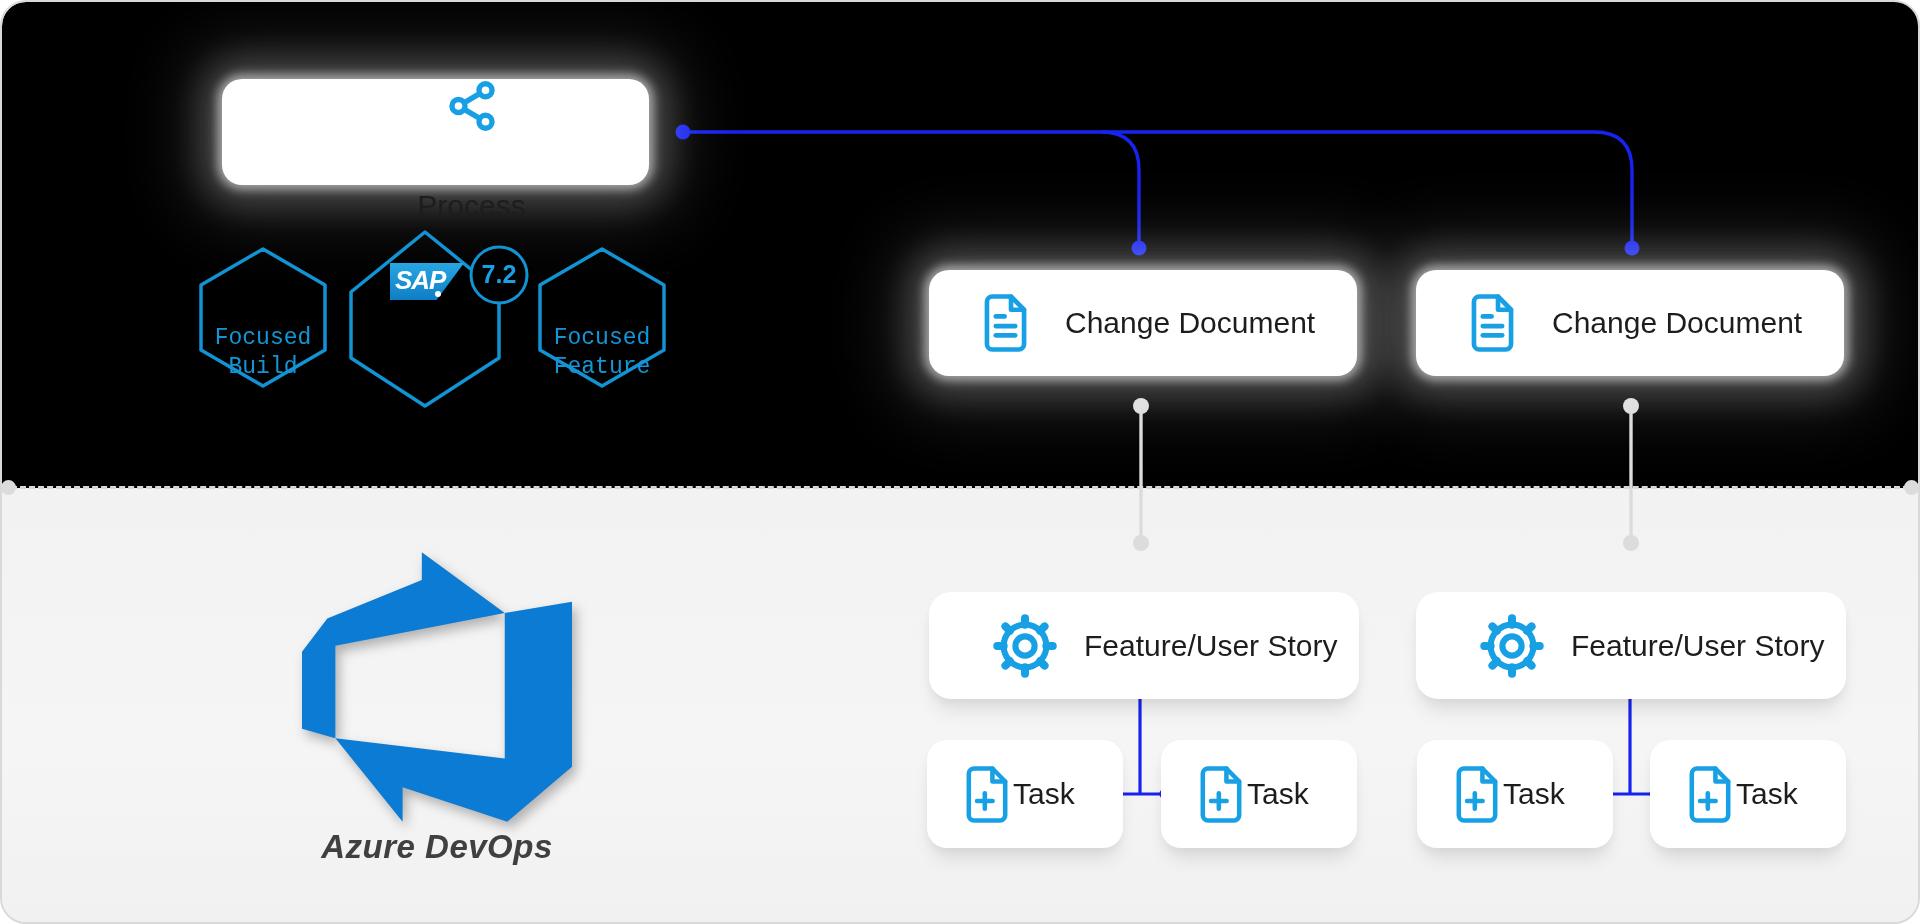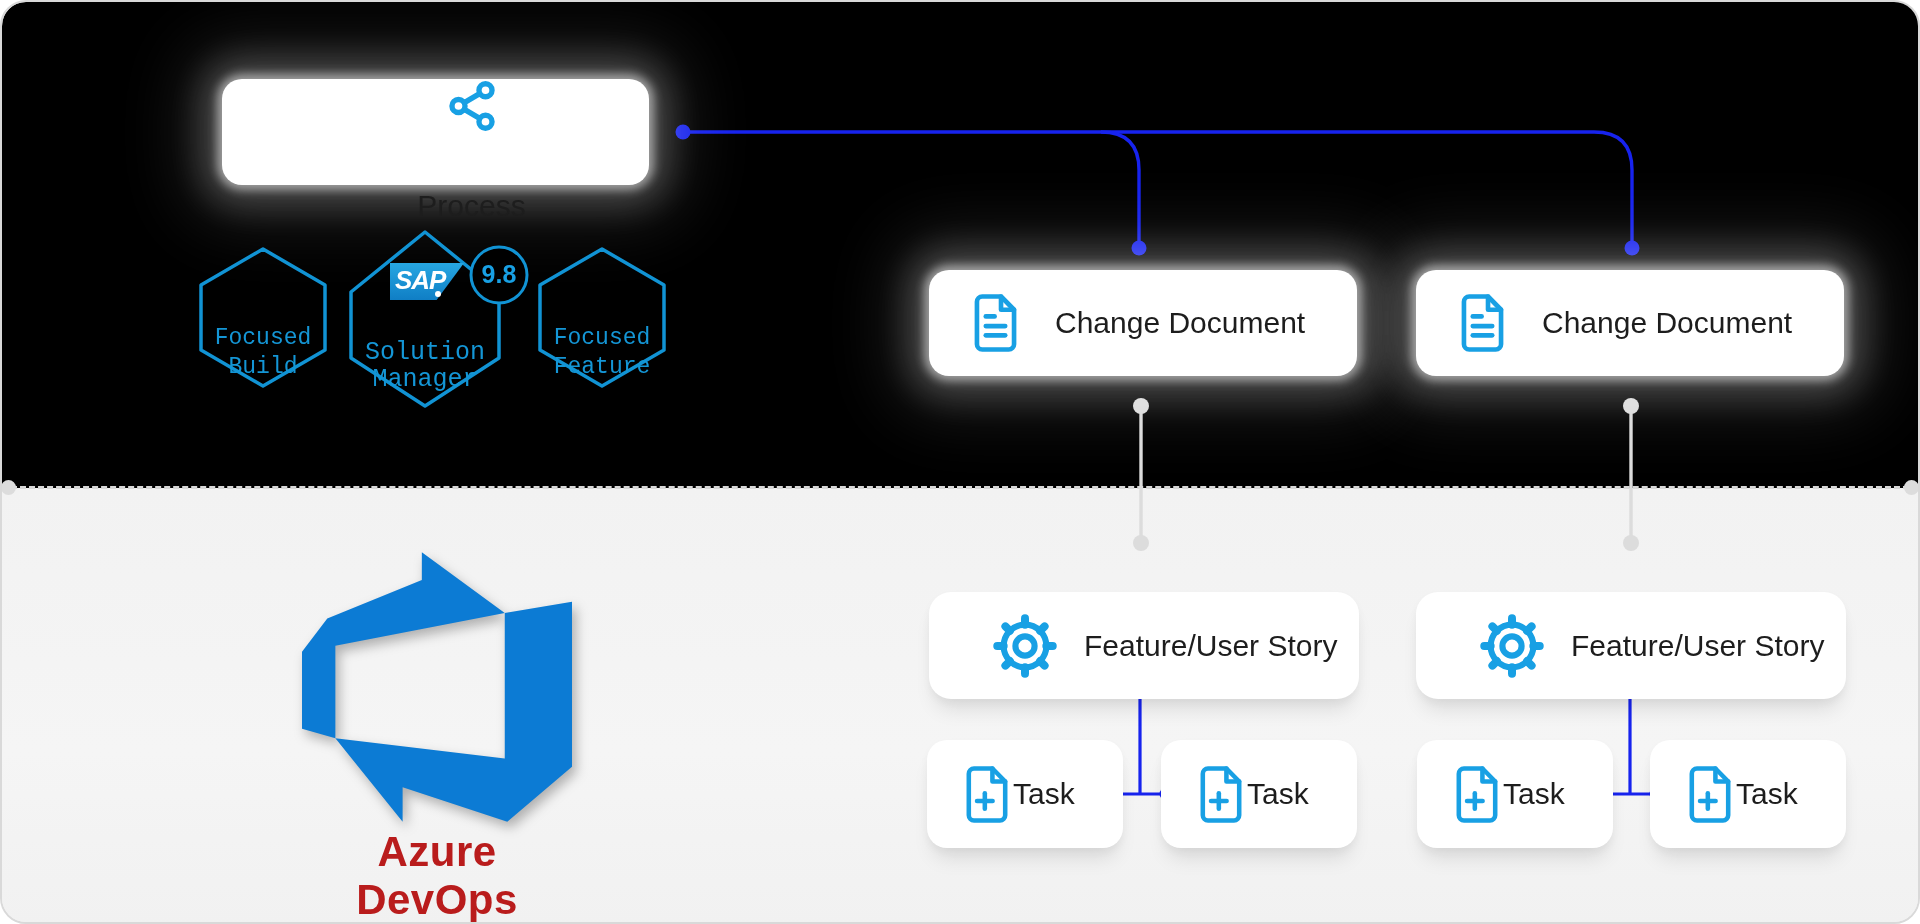--- a/index.html
+++ b/index.html
@@ -38,21 +38,21 @@
   .glow {
     box-shadow: 0 0 10px 5px rgba(255,255,255,.50),
                 0 0 34px 20px rgba(255,255,255,.22),
                 0 0 64px 42px rgba(255,255,255,.10);
   }
   .soft {
     box-shadow: 0 16px 20px -6px rgba(0,0,0,.10), 0 4px 8px rgba(0,0,0,.04);
   }
 
   .process-card { left:220px; top:77px; width:427px; height:106px; padding-left:72px; gap:56px;flex-direction:column; }
-  .changedoc-card { top:268px; width:428px; height:106px; padding-left:40px; gap:33px; }
+  .changedoc-card { top:268px; width:428px; height:106px; padding-left:50px; gap:33px; }
   .changedoc-card.c1 { left:927px; }
   .changedoc-card.c2 { left:1414px; }
   .feature-card { top:590px; width:430px; height:107px; padding-left:64px; gap:27px; border-radius:22px; }
   .feature-card.f1 { left:927px; }
   .feature-card.f2 { left:1414px; }
   .task-card { top:738px; width:196px; height:108px; padding-left:34px; border-radius:20px; }
   .task-card.t1 { left:925px; }
   .task-card.t2 { left:1159px; }
   .task-card.t3 { left:1415px; }
   .task-card.t4 { left:1648px; }
@@ -86,21 +86,21 @@
     text-align:center; font-size:25px; font-weight:bold; color:#18a0e4;
     font-family:"Liberation Sans", sans-serif;
   }
 
   .connectors { position:absolute; left:0; top:0; pointer-events:none; }
 
   .azure-logo { position:absolute; left:300px; top:550px; width:270px; height:270px;
     filter:drop-shadow(4px 6px 6px rgba(0,0,0,.28)); }
   .azure-label {
     position:absolute; left:290px; top:826px; width:290px; text-align:center;
-    font-size:42px; font-weight:bold; color:#b91c1c; letter-spacing:0.5px;
+    font-size:33px; font-weight:bold; color:#404040; letter-spacing:0.5px;font-style:italic;
   }
   .icon { flex:0 0 auto; display:block; }
 </style>
 </head>
 <body>
 
 <div class="canvas">
 
   <div class="panel-top"></div>
   <div class="panel-bottom"></div>
@@ -162,34 +162,30 @@
       <path d="M423 230 L497 290 L497 356 L423 404 L349 356 L349 290 Z"></path>
       <path d="M600 247 L662 283 L662 348 L600 384 L538 348 L538 283 Z"></path>
     </g>
     <circle cx="497" cy="273" r="28" fill="#000000" stroke="#1193d4" stroke-width="3"></circle>
   </svg>
 
   <div class="hex-label small left">
     <span>Focused</span><br>
     <span>Build</span>
   </div>
-  <div class="hex-label mid">
-    <span>Solution</span><br>
-    <span>Manager</span>
-  </div>
   <div class="hex-label small right">
     <span>Focused</span><br>
     <span>Feature</span>
   </div>
 
   <div class="sap-logo">
     <span class="sap-text">SAP</span>
   </div>
   <div class="sap-reg-dot"></div>
-  <div class="version-badge-label">9.8</div>
+  <div class="version-badge-label">7.2</div>
 
   <div class="card glow changedoc-card c1">
     <svg class="icon" width="53" height="62" viewBox="0 0 24 28" fill="none" stroke="#18a0e4" stroke-width="2.1" stroke-linecap="round" stroke-linejoin="round">
       <path d="M14.5 2H6a2.4 2.4 0 0 0-2.4 2.4v19.2A2.4 2.4 0 0 0 6 26h12a2.4 2.4 0 0 0 2.4-2.4V8z"></path>
       <path d="M14.5 2v6h5.9"></path>
       <line x1="7.6" y1="11" x2="11.6" y2="11"></line>
       <line x1="7.6" y1="15.4" x2="16.4" y2="15.4"></line>
       <line x1="7.6" y1="19.6" x2="16.4" y2="19.6"></line>
     </svg>
     <span class="label">Change Document</span>

